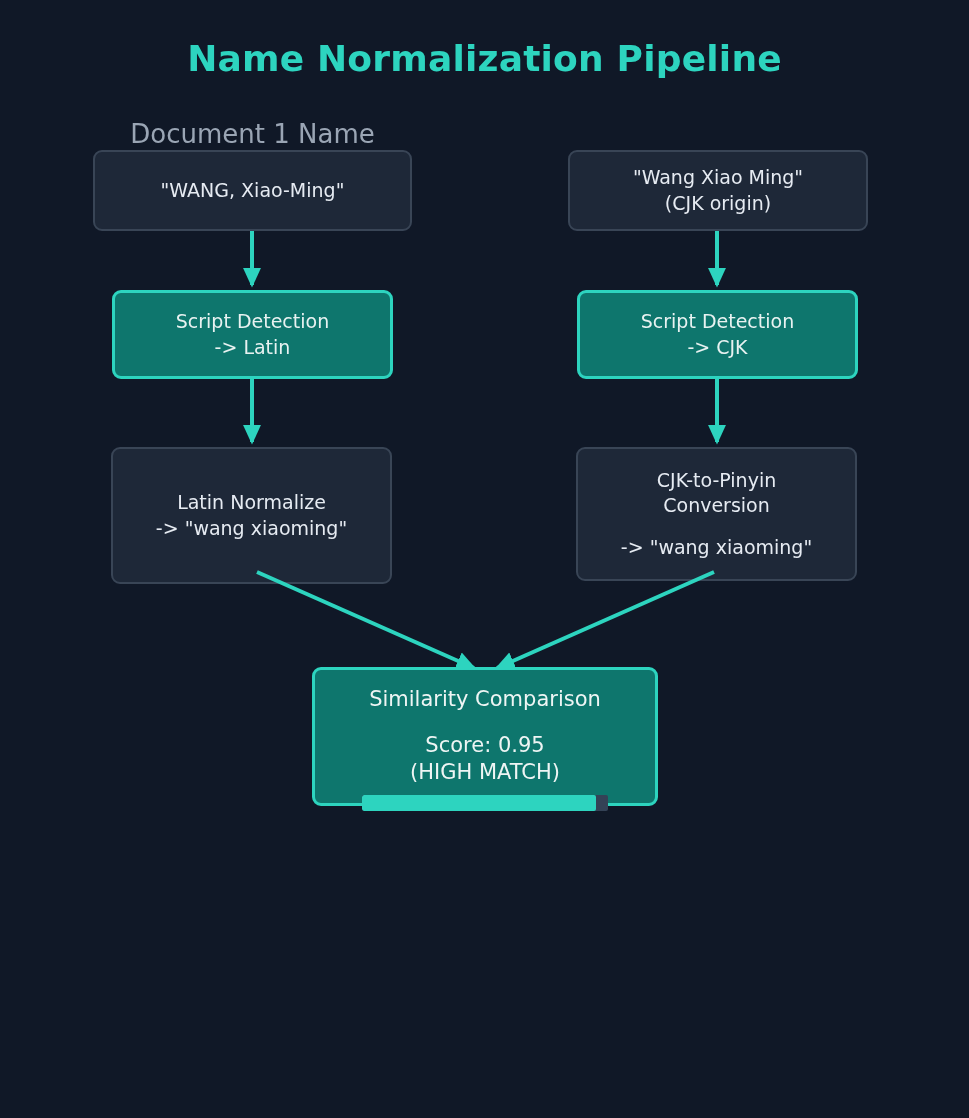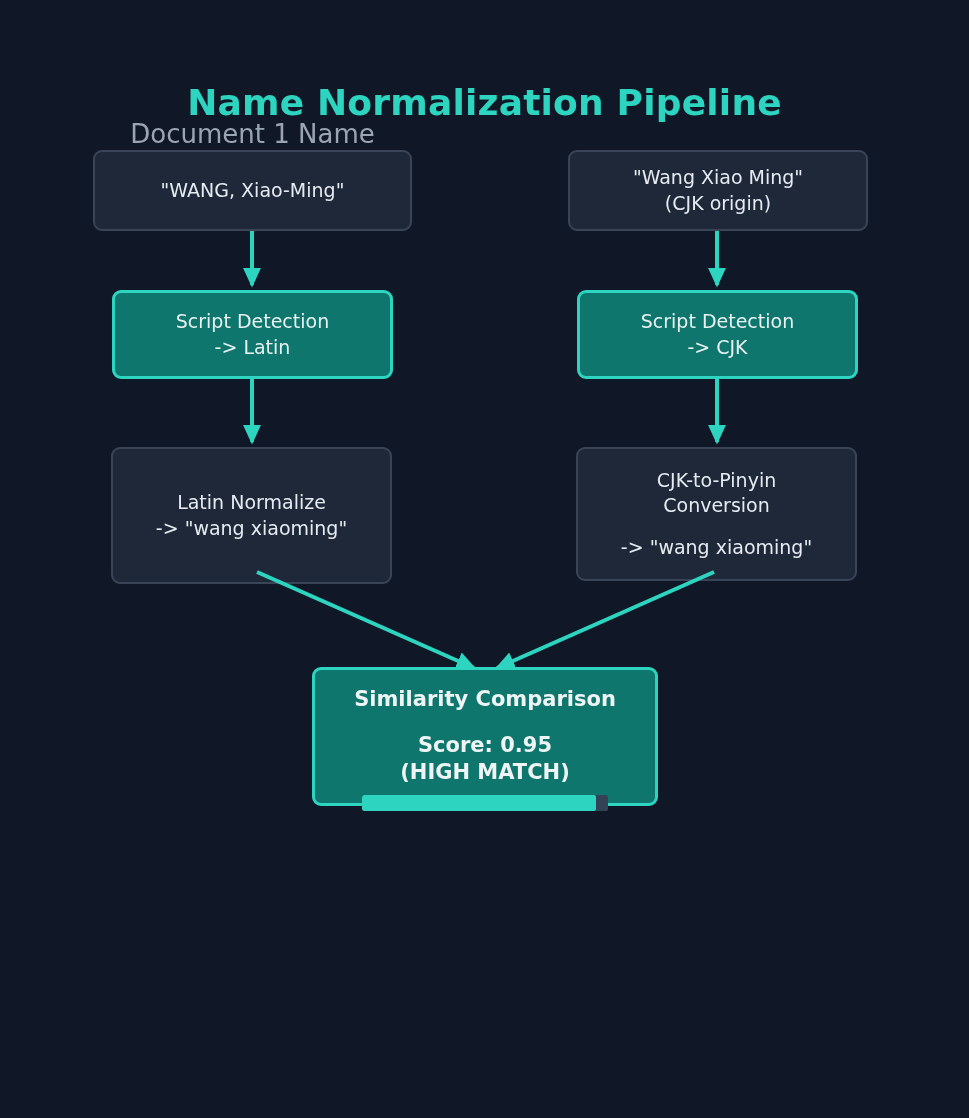--- a/index.html
+++ b/index.html
@@ -26,21 +26,20 @@
   
   .title {
     left: 0;
     top: 38px;
     width: 969px;
     text-align: center;
     font-size: 36px;
     font-weight: bold;
     color: #2dd4bf;
     letter-spacing: 0.2px;
-    margin-top: 44px;
   }
 
   
   .col-label {
     font-size: 26px;
     color: #9aa5b4;
     text-align: center;
     white-space: nowrap;
   }
 
@@ -68,21 +67,21 @@
     background: #0e766d;
     border: 3px solid #2dd4bf;
     color: #e8f2f1;
     font-size: 19px;
   }
   .node-final {
     background: #0e766d;
     border: 3px solid #2dd4bf;
     color: #eef5f4;
     font-size: 21px;
-    font-weight: bold;
+    font-weight: normal;
   }
 
   
   .progress-track {
     position: absolute;
     left: 362px;
     top: 795px;
     width: 246px;
     height: 16px;
     background: #344256;

